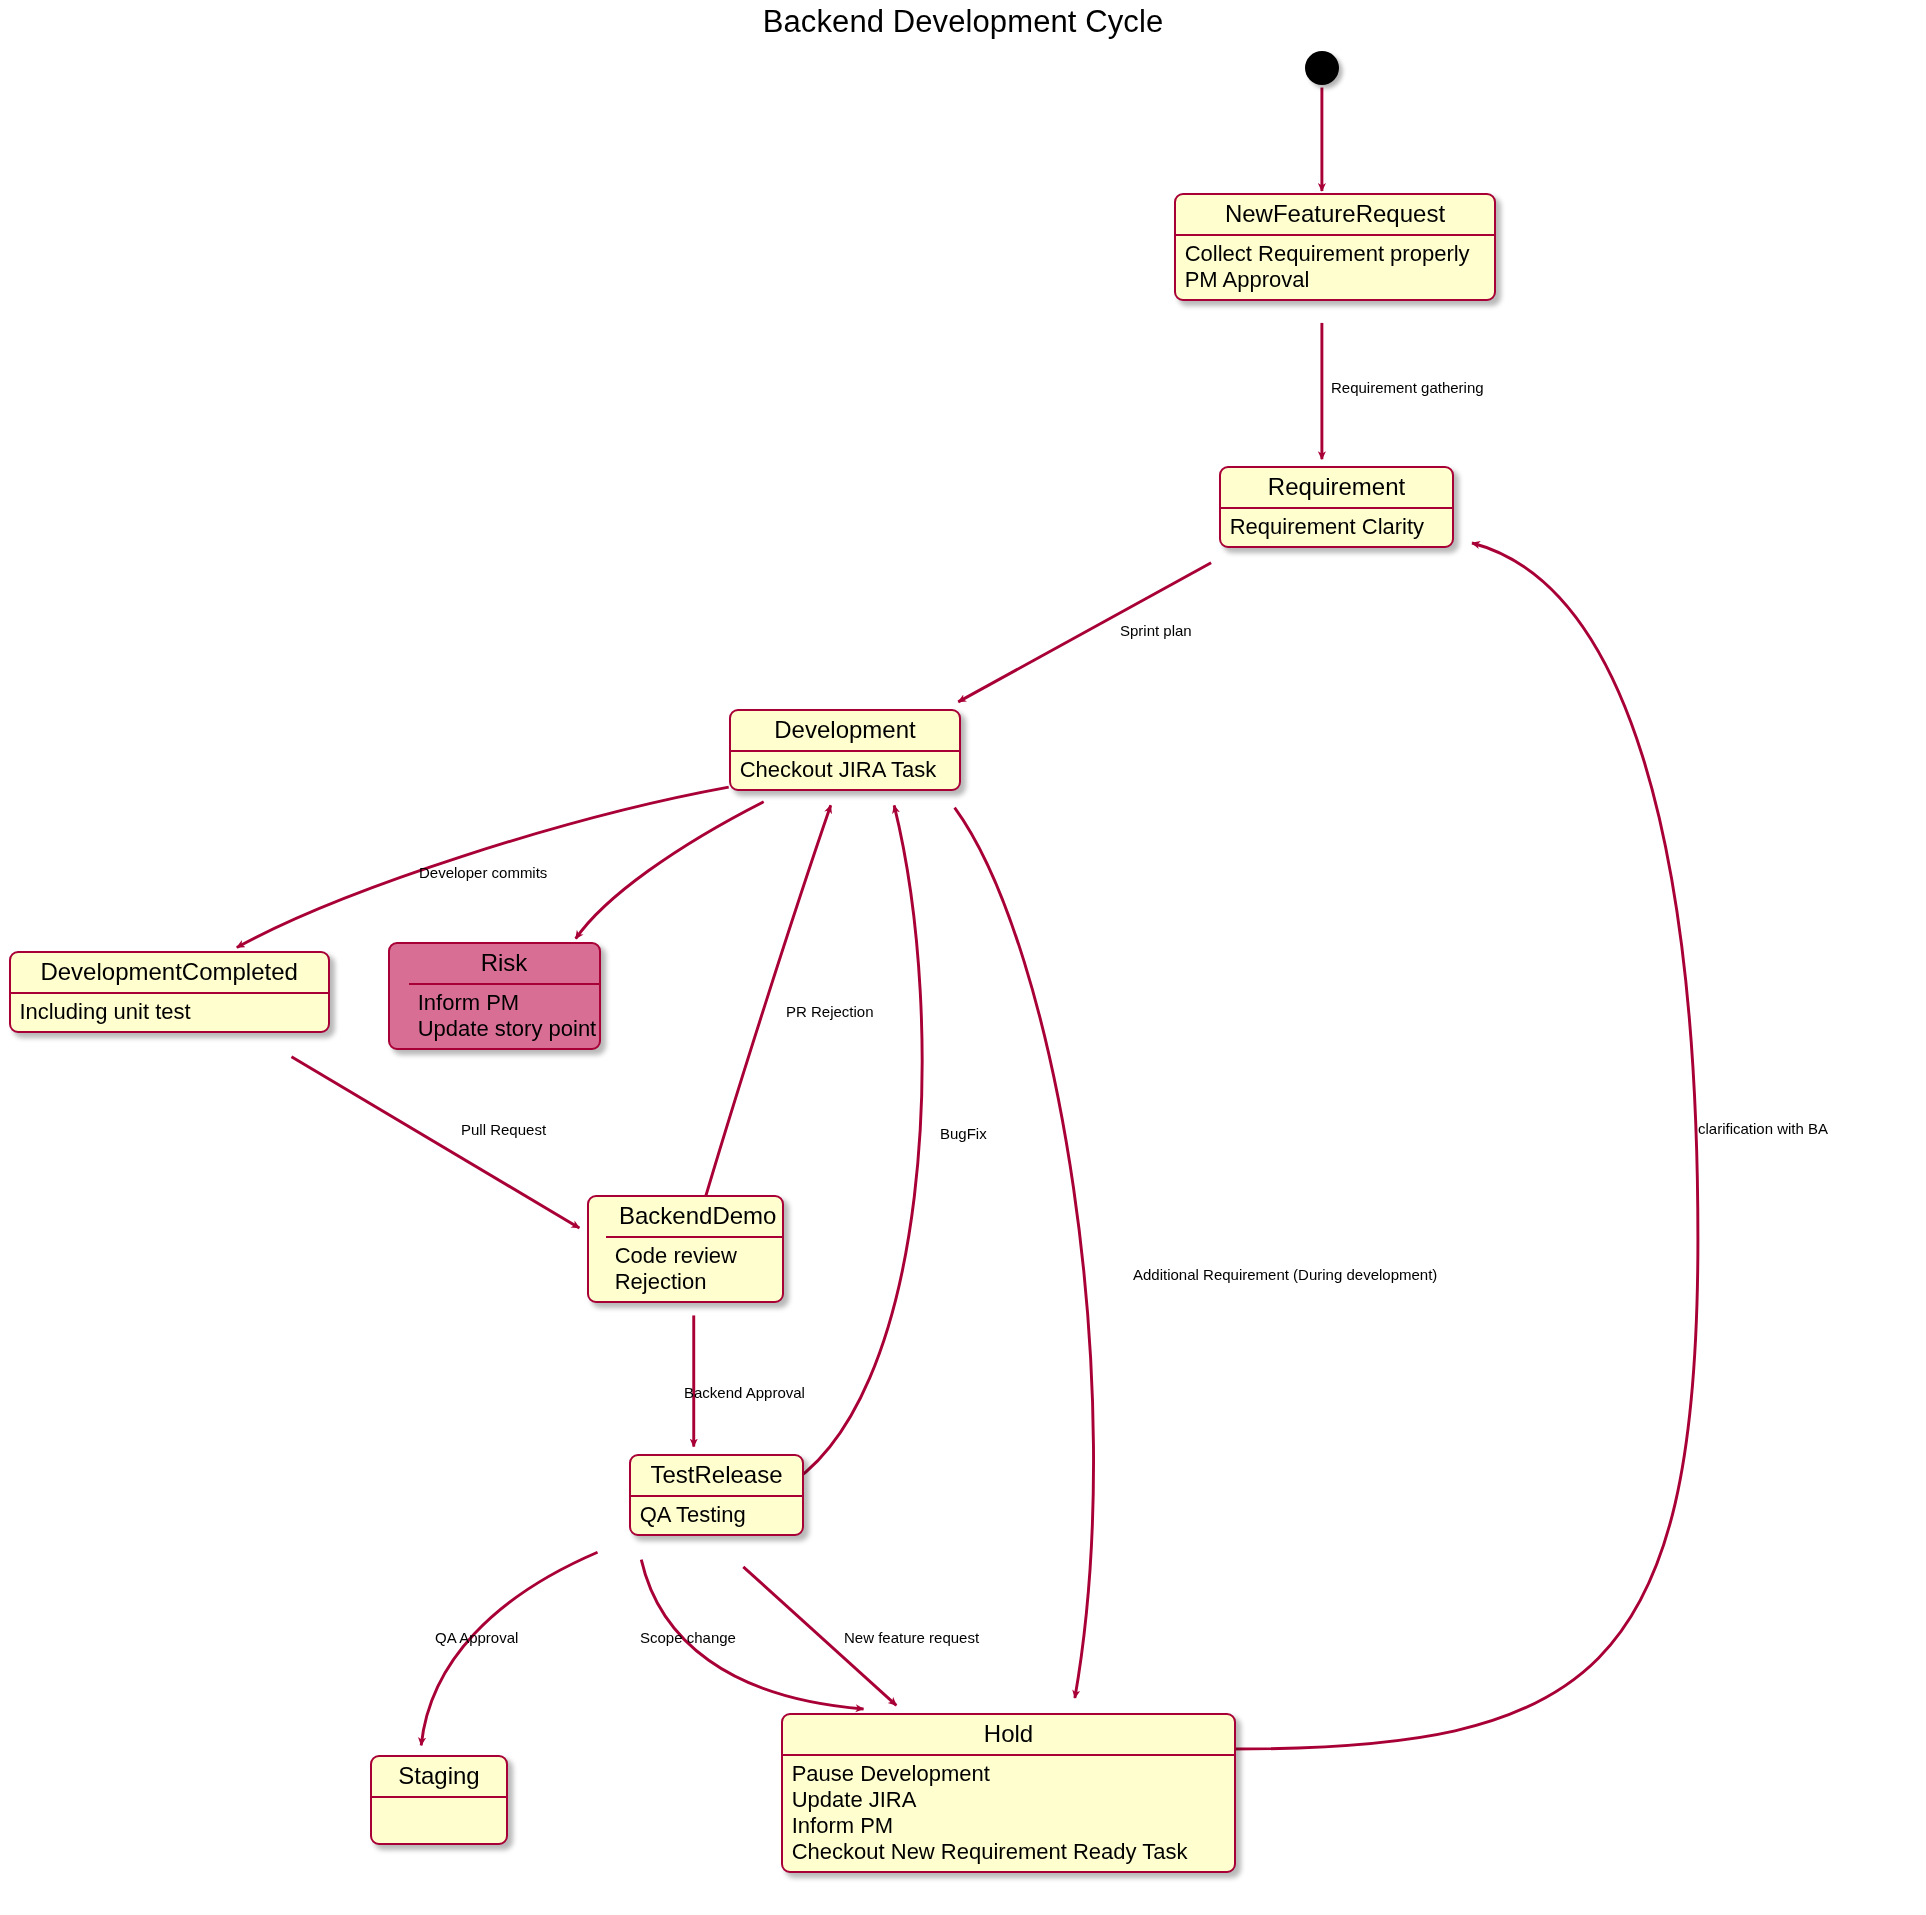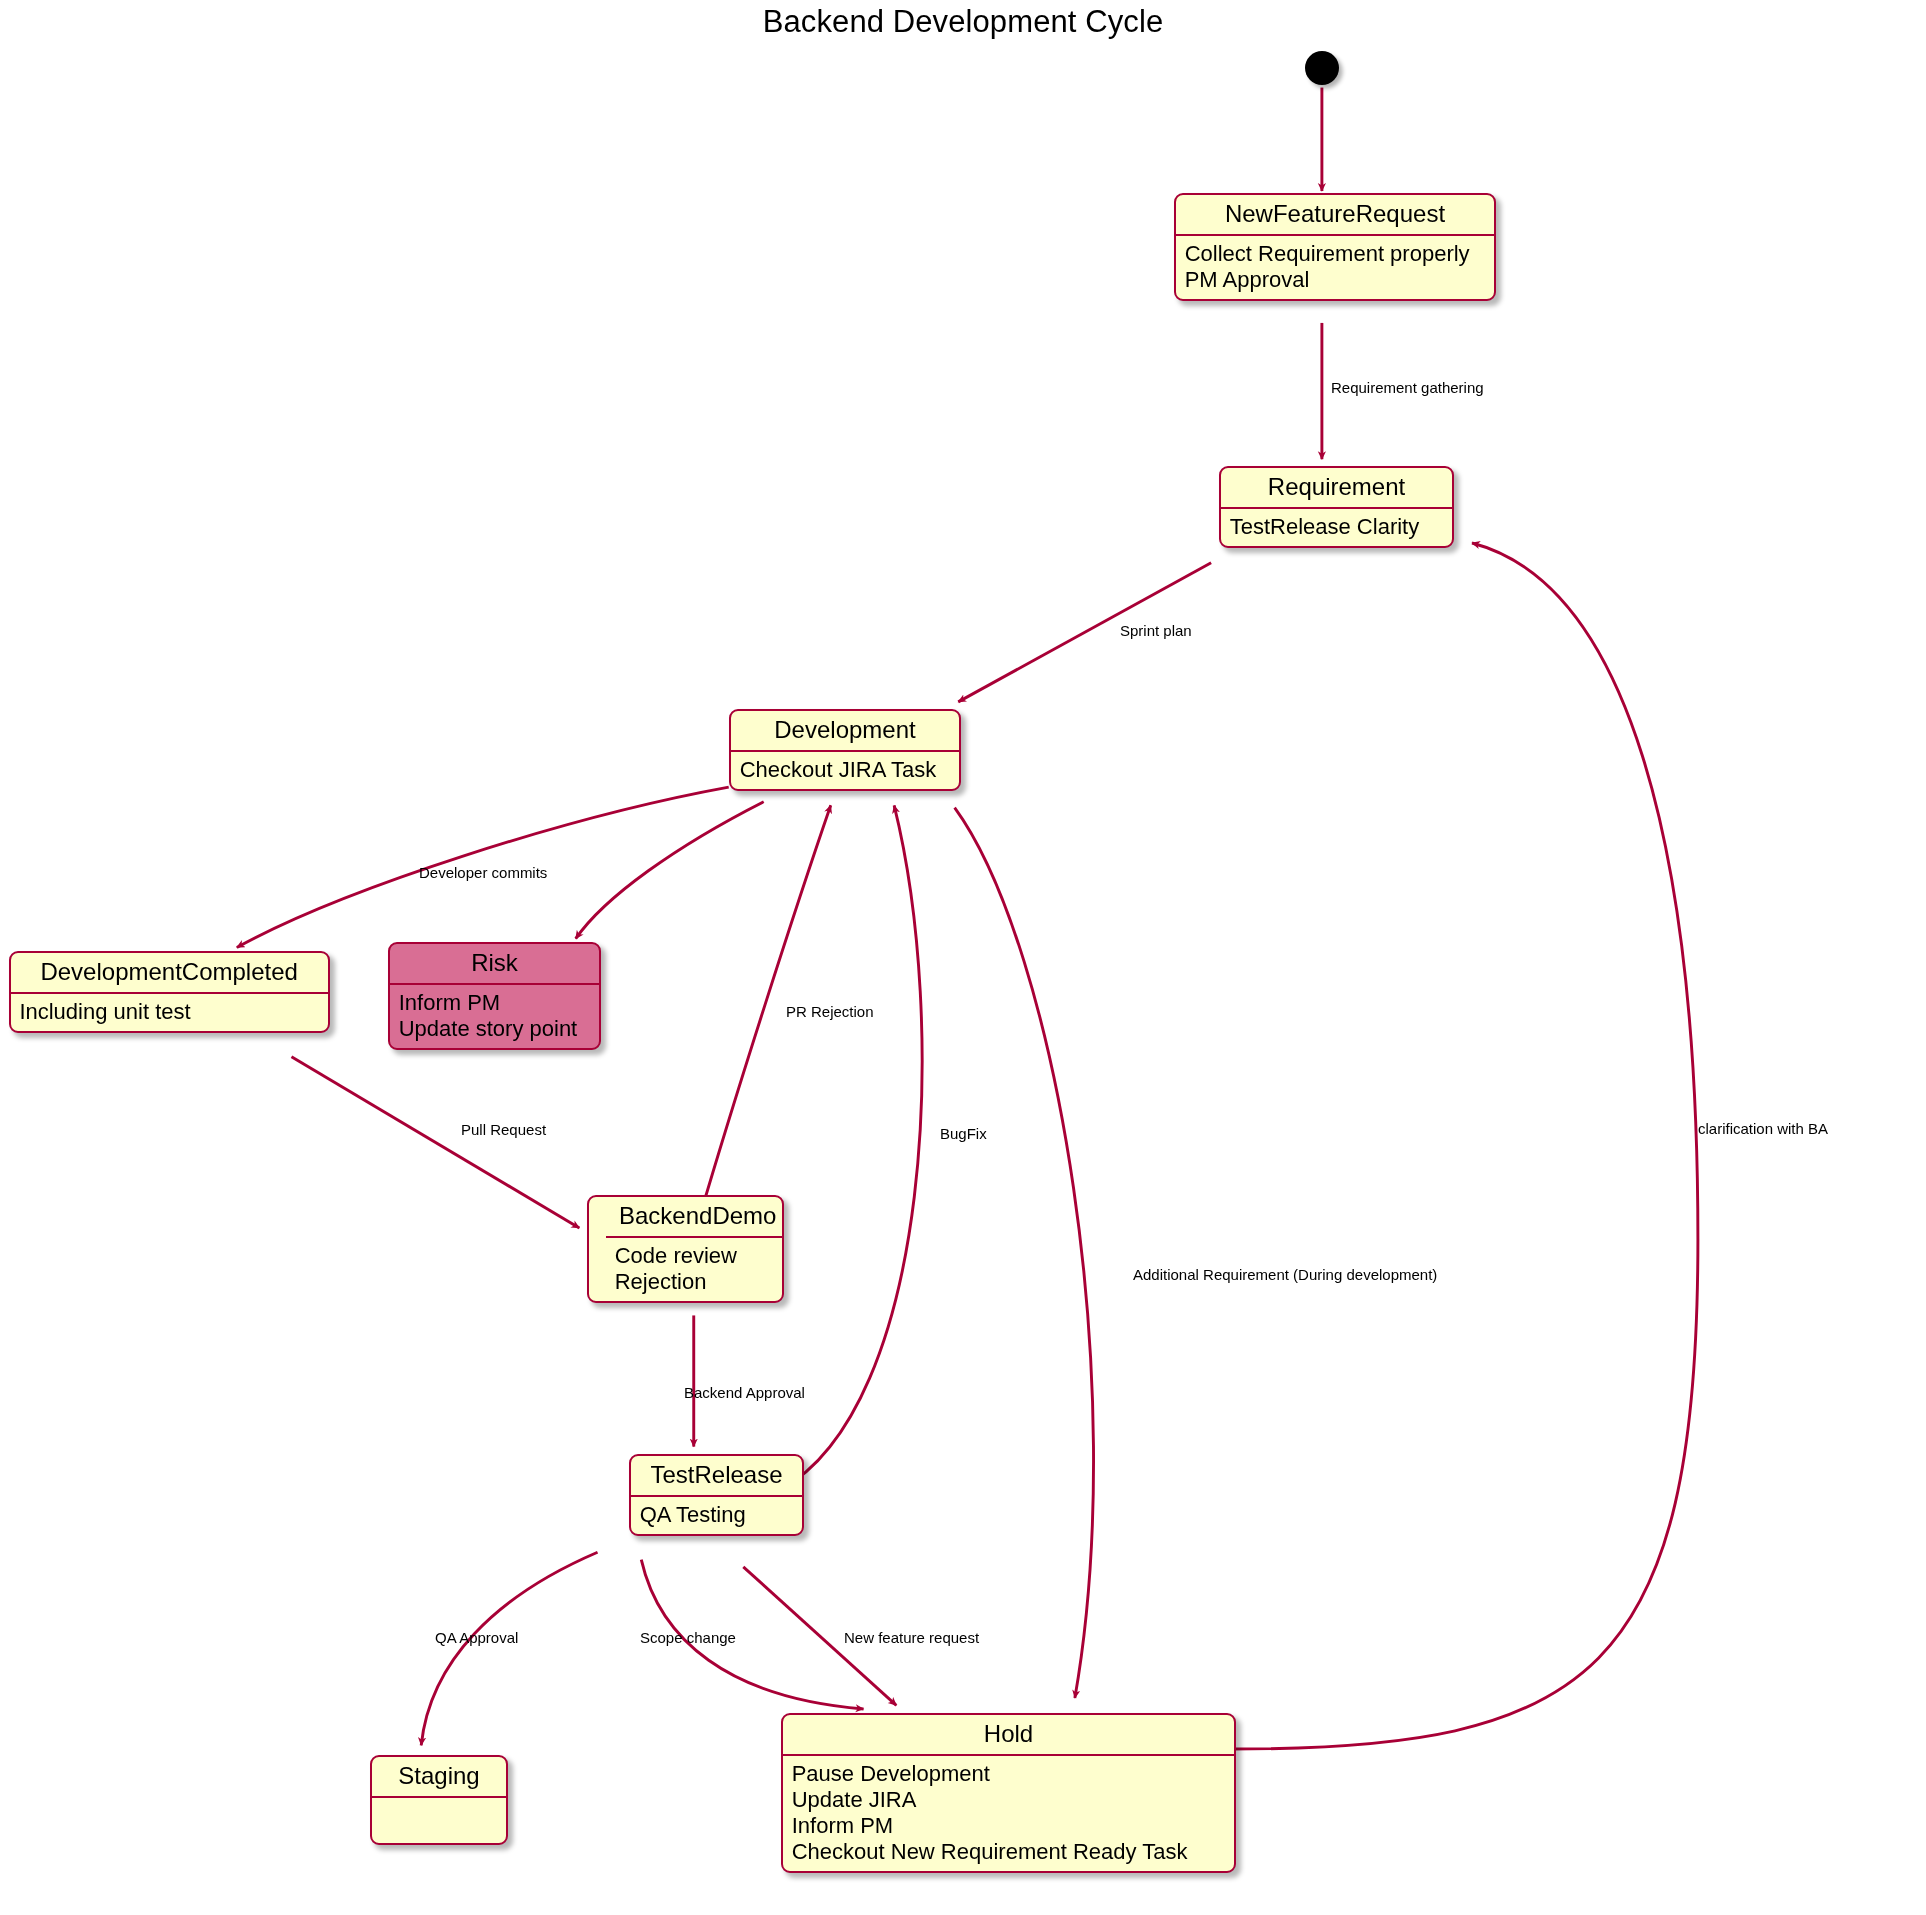--- a/index.html
+++ b/index.html
@@ -143,41 +143,41 @@
     <div class="state-body">
       <div class="act">Collect Requirement properly</div>
       <div class="act">PM Approval</div>
     </div>
   </div>
 
   <div class="state" style="left:1219px; top:466px; width:235px;">
     <div class="state-name">Requirement</div>
     <div class="state-divider"></div>
     <div class="state-body">
-      <div class="act">TestRelease Clarity</div>
+      <div class="act">Requirement Clarity</div>
     </div>
   </div>
 
   <div class="state" style="left:729px; top:709px; width:232px;">
     <div class="state-name">Development</div>
     <div class="state-divider"></div>
     <div class="state-body">
       <div class="act">Checkout JIRA Task</div>
     </div>
   </div>
 
   <div class="state" style="left:8.7px; top:951px; width:321px;">
     <div class="state-name">DevelopmentCompleted</div>
     <div class="state-divider"></div>
     <div class="state-body">
       <div class="act">Including unit test</div>
     </div>
   </div>
 
-  <div class="state risk-style" style="left:388px; top:942px; width:213px;">
+  <div class="state risk-style" style="left:388px; top:942px; width:213px;padding-left:19px;">
     <div class="state-name">Risk</div>
     <div class="state-divider"></div>
     <div class="state-body">
       <div class="act">Inform PM</div>
       <div class="act">Update story point</div>
     </div>
   </div>
 
   <div class="state" style="left:587px; top:1195px; width:197px;padding-left:17px;">
     <div class="state-name">BackendDemo</div>

